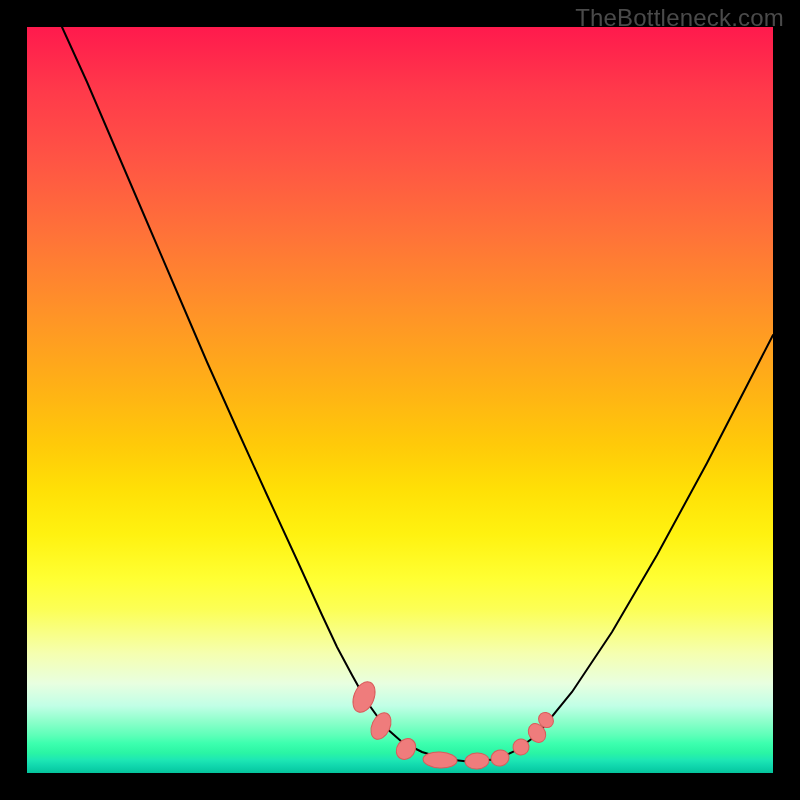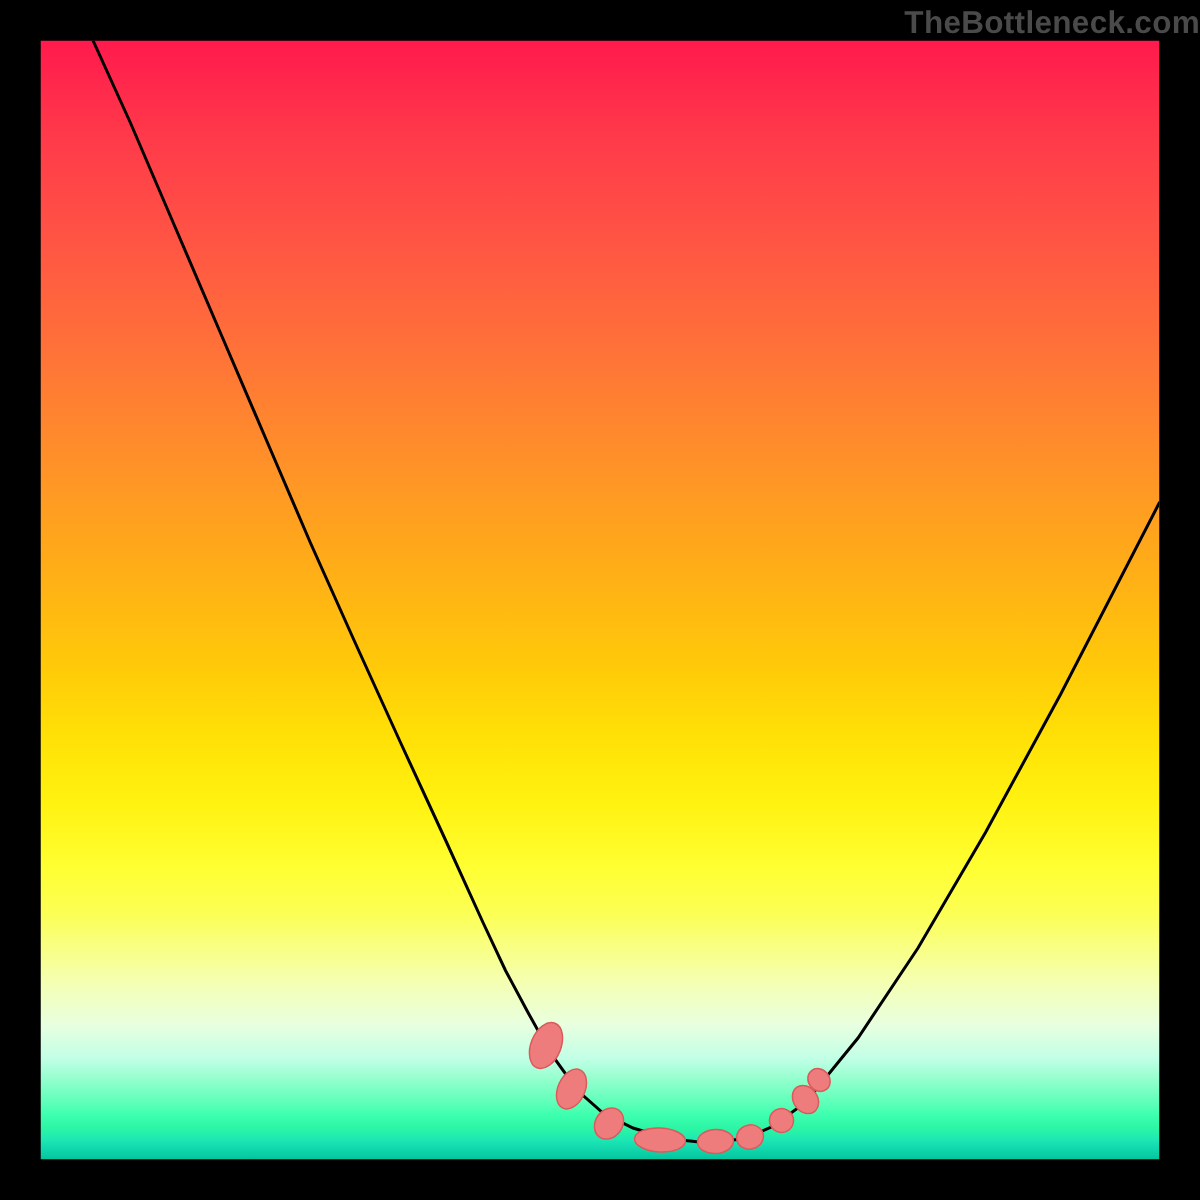--- a/index.html
+++ b/index.html
@@ -62,24 +62,24 @@
   svg.curve {
     position: absolute;
     left: 0;
     top: 0;
     width: 100%;
     height: 100%;
   }
   .watermark {
     position: absolute;
     top: 4px;
-    right: 0;
+    right: 16px;
     color: #4a4a4a;
-    font-size: 21px;
-    font-weight: 700;
+    font-size: 24px;
+    font-weight: 400;
     letter-spacing: 0.2px;
     user-select: none;
     pointer-events: none;
   }
 </style>
 </head>
 <body>
 
 <div class="frame">
   <div class="plot">

